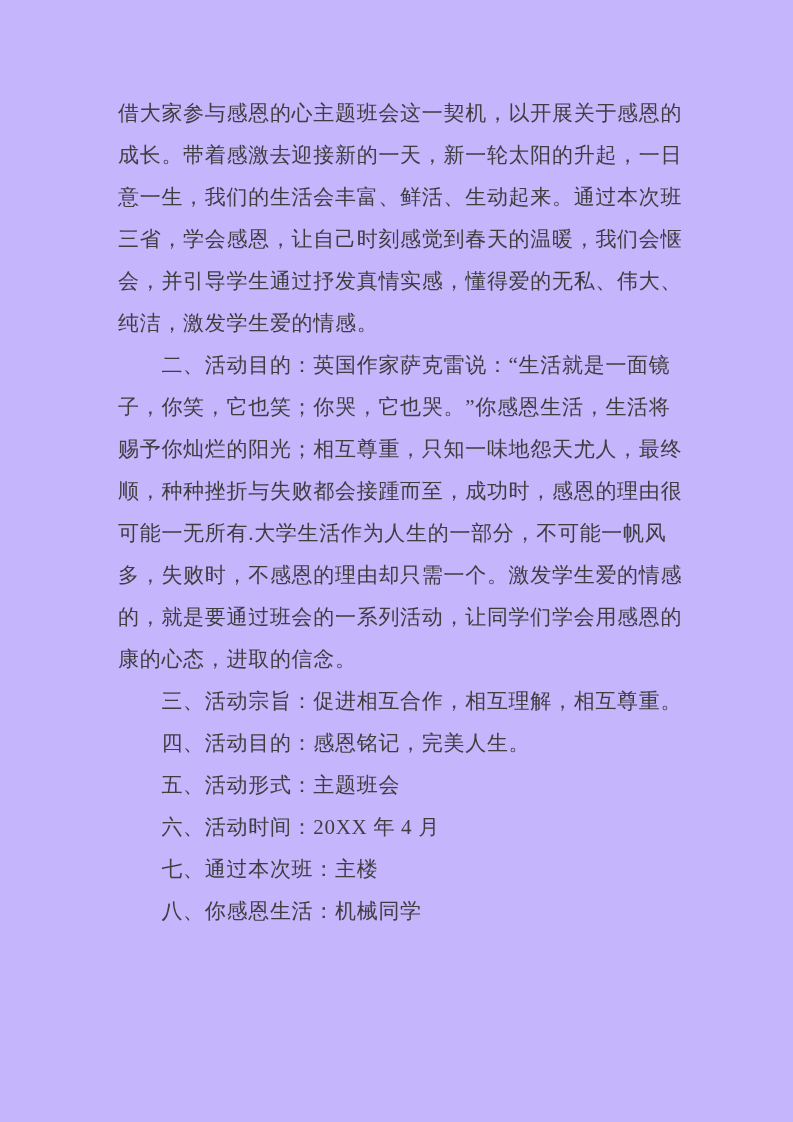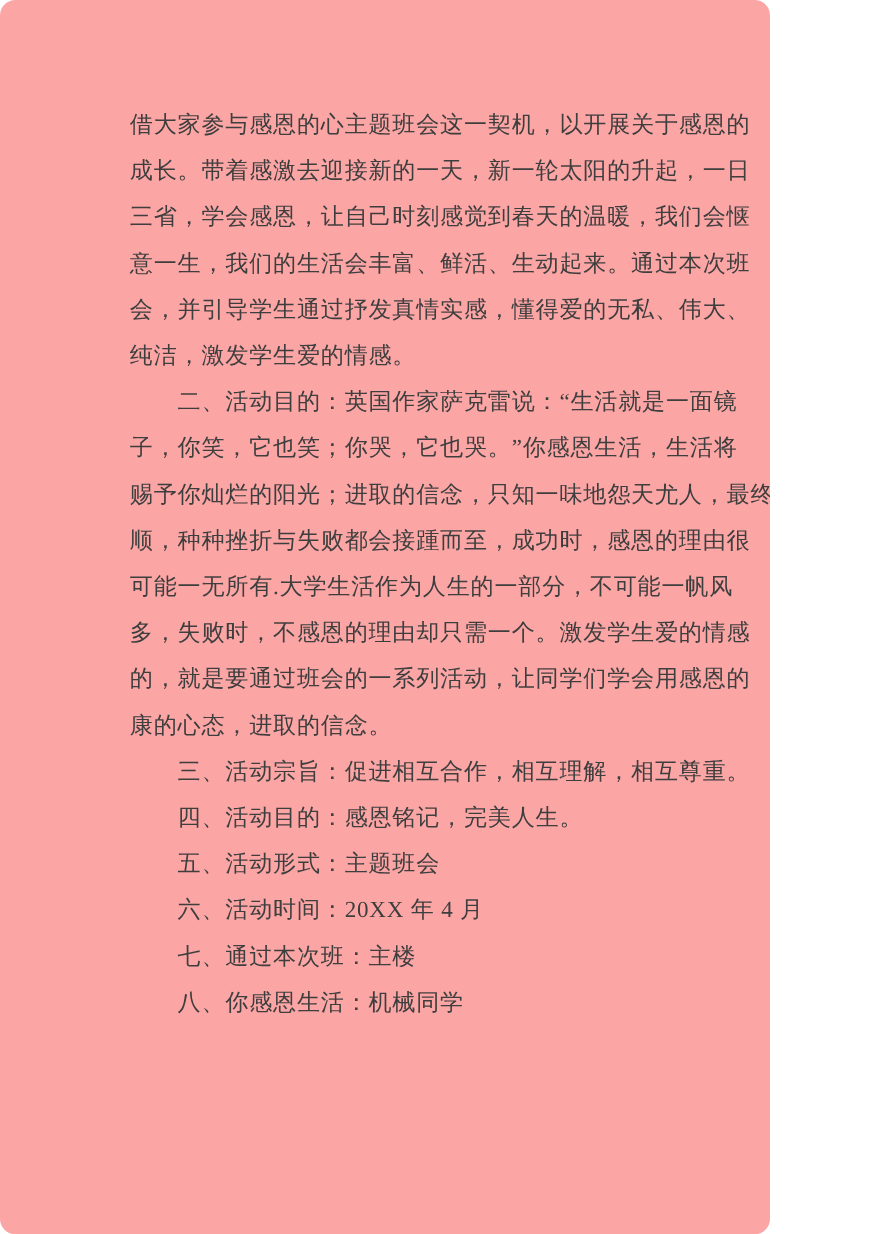--- a/index.html
+++ b/index.html
@@ -2,25 +2,24 @@
 <html><head>
 <meta charset="utf-8">
 <style>
   html, body {
     margin: 0;
     padding: 0;
     background: #ffffff;
   }
   .page {
     position: relative;
-    width: 700px;
+    width: 793px;
     height: 1122px;
-    background: #fca5a5;
+    background: #c4b5fd;
     overflow: hidden;
-    border-radius: 14px;
   }
   .text-block {
     position: absolute;
     left: 118px;
     top: 92px;
     width: 572px;
     font-family: "Liberation Serif", "DejaVu Serif", serif;
     font-size: 21px;
     line-height: 42px;
     letter-spacing: 0.7px;
@@ -38,29 +37,29 @@
   }
 </style>
 </head>
 <body>
 
 <div class="page">
   <div class="text-block" id="text-block" style="color: rgb(62, 62, 62);">
       <div class="para">
         <div class="line">借大家参与感恩的心主题班会这一契机，以开展关于感恩的</div>
         <div class="line">成长。带着感激去迎接新的一天，新一轮太阳的升起，一日</div>
+        <div class="line">意一生，我们的生活会丰富、鲜活、生动起来。通过本次班</div>
         <div class="line">三省，学会感恩，让自己时刻感觉到春天的温暖，我们会惬</div>
-        <div class="line">意一生，我们的生活会丰富、鲜活、生动起来。通过本次班</div>
         <div class="line">会，并引导学生通过抒发真情实感，懂得爱的无私、伟大、</div>
         <div class="line">纯洁，激发学生爱的情感。</div>
       </div>
       <div class="para">
         <div class="line">　　二、活动目的：英国作家萨克雷说：“生活就是一面镜</div>
         <div class="line">子，你笑，它也笑；你哭，它也哭。”你感恩生活，生活将</div>
-        <div class="line">赐予你灿烂的阳光；进取的信念，只知一味地怨天尤人，最终</div>
+        <div class="line">赐予你灿烂的阳光；相互尊重，只知一味地怨天尤人，最终</div>
         <div class="line">顺，种种挫折与失败都会接踵而至，成功时，感恩的理由很</div>
         <div class="line">可能一无所有.大学生活作为人生的一部分，不可能一帆风</div>
         <div class="line">多，失败时，不感恩的理由却只需一个。激发学生爱的情感</div>
         <div class="line">的，就是要通过班会的一系列活动，让同学们学会用感恩的</div>
         <div class="line">康的心态，进取的信念。</div>
       </div>
       <div class="para">
         <div class="line">　　三、活动宗旨：促进相互合作，相互理解，相互尊重。</div>
       </div>
       <div class="para">

